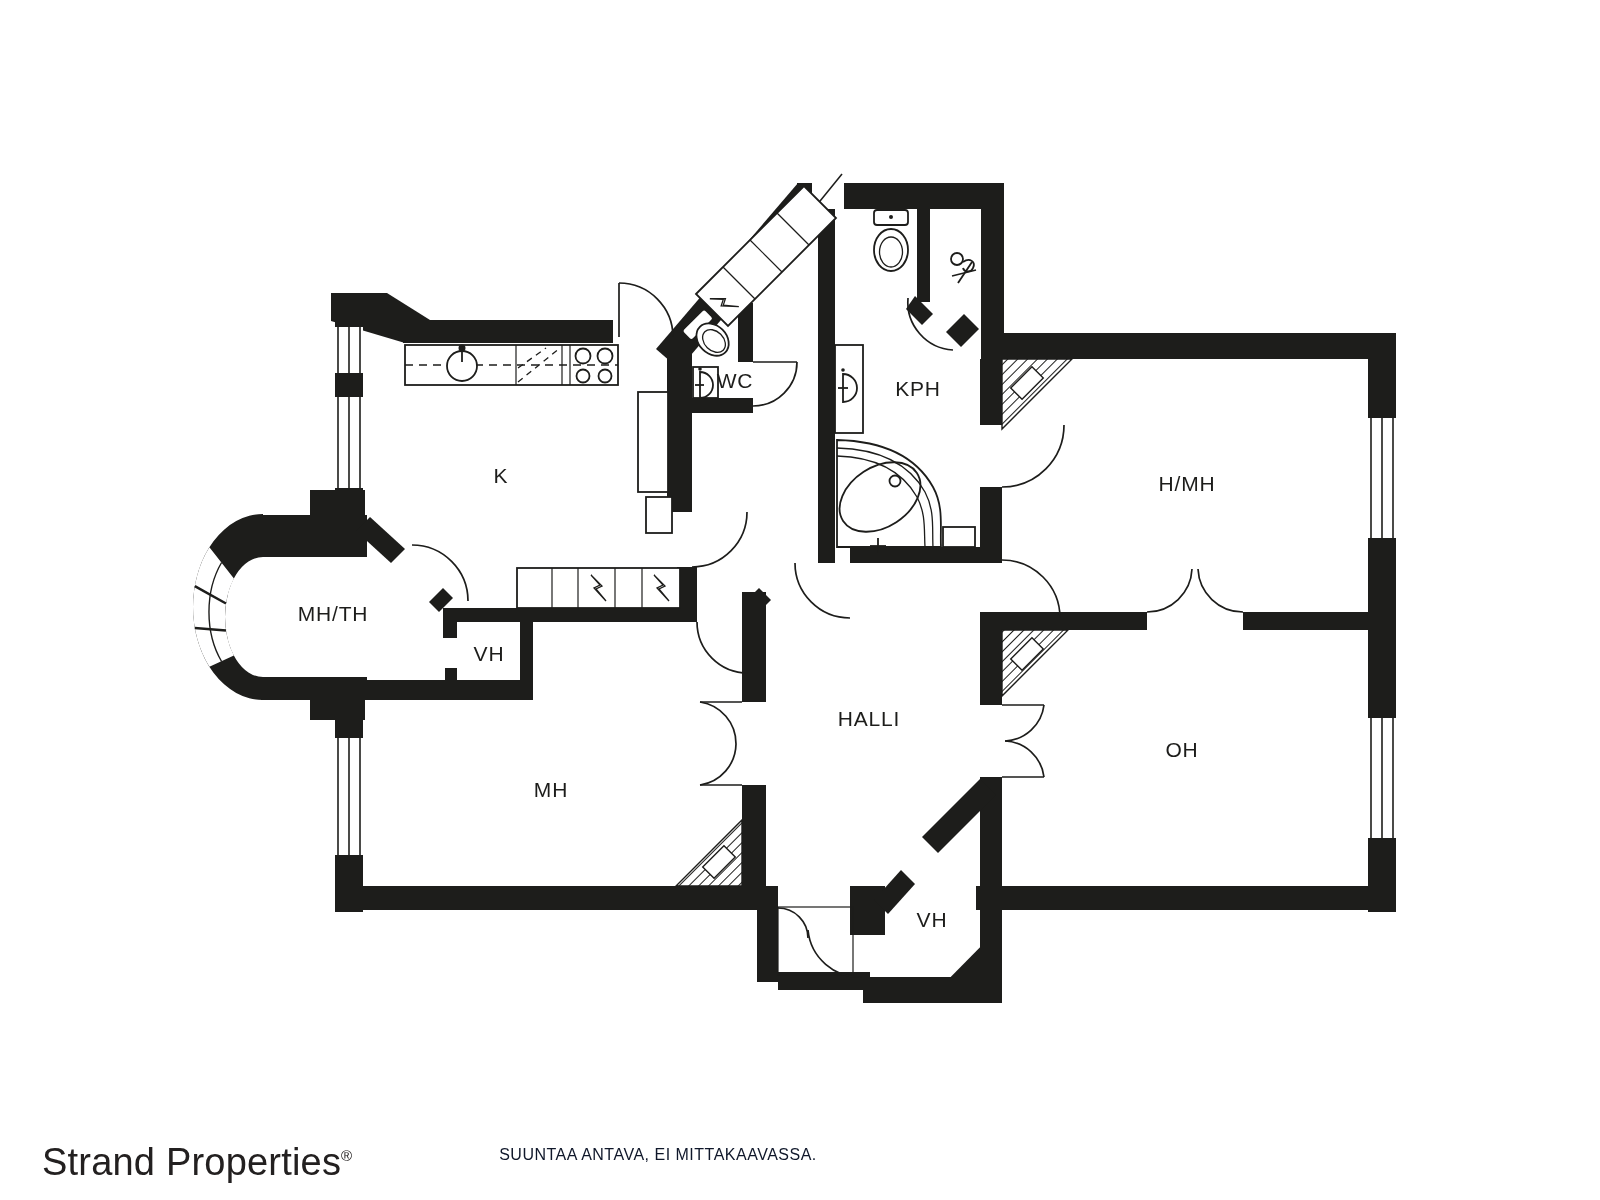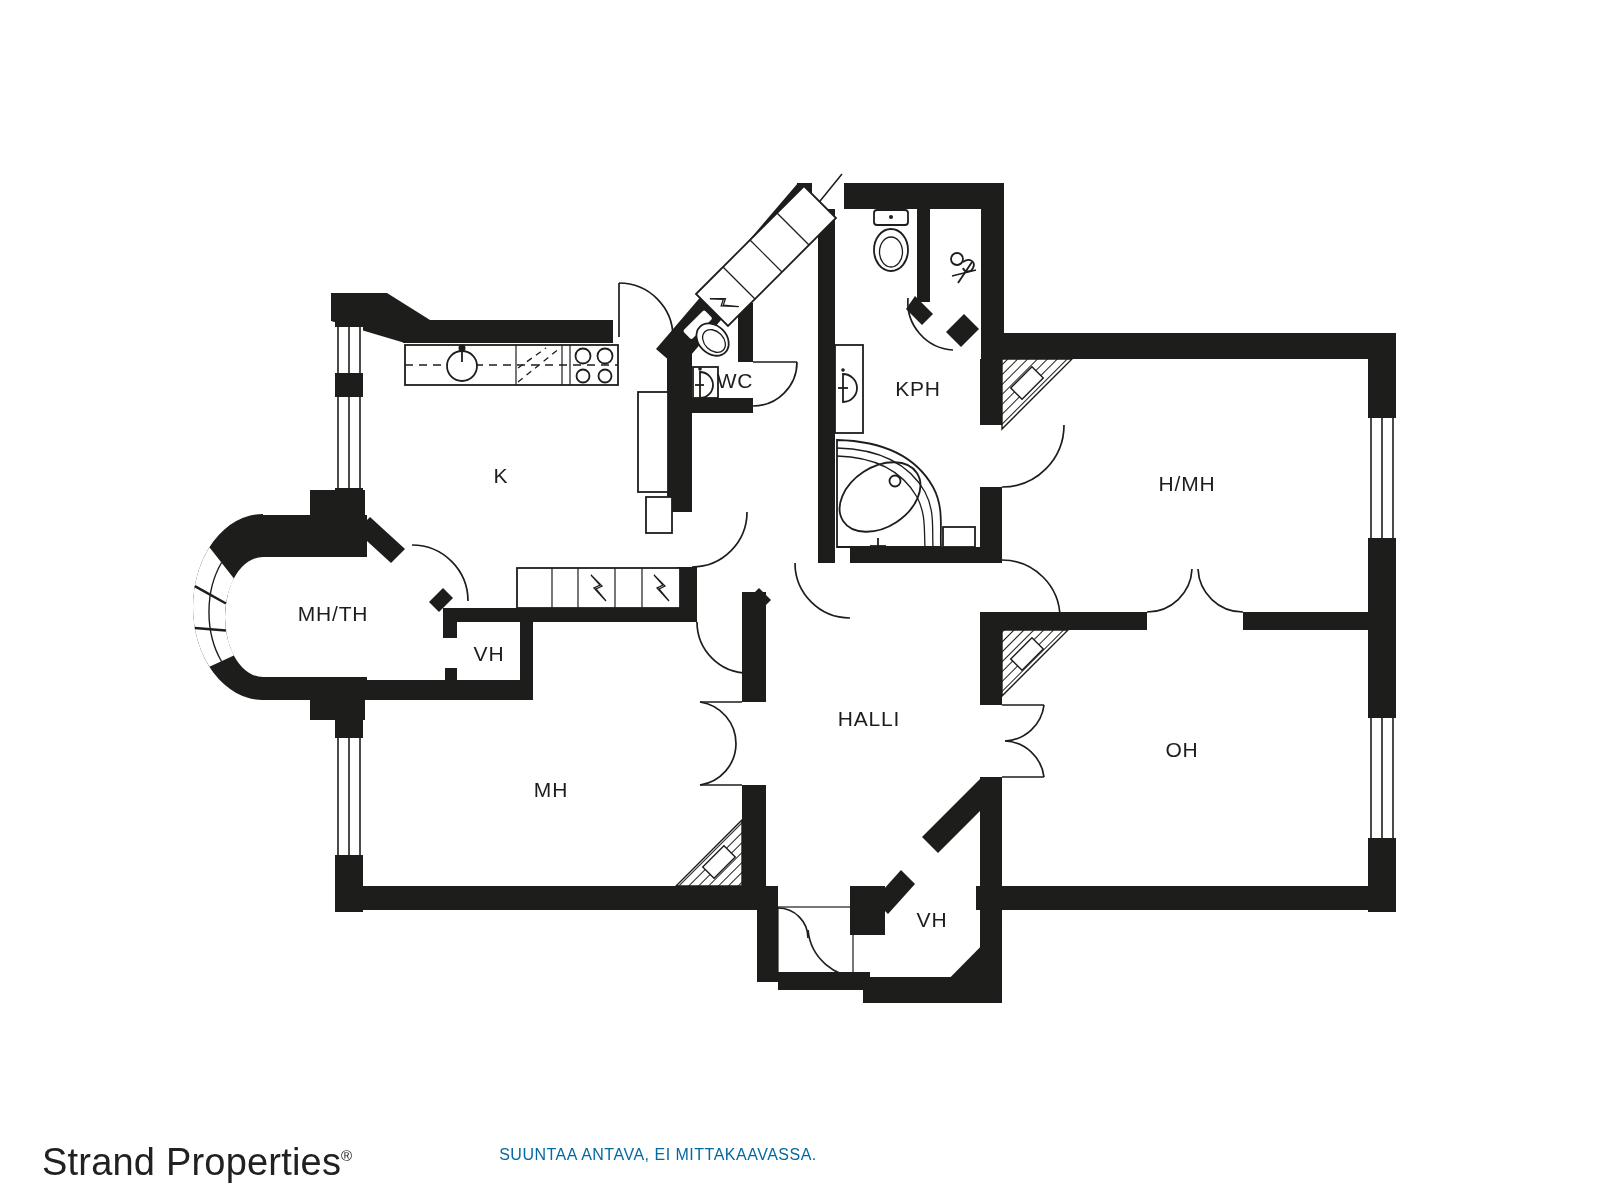--- a/index.html
+++ b/index.html
@@ -5,21 +5,21 @@
   html,body{margin:0;padding:0;background:#fff;}
   .page{position:relative;width:1600px;height:1200px;background:#fff;overflow:hidden;
         font-family:"Liberation Sans",sans-serif;}
   .plan-svg{position:absolute;left:0;top:0;width:1600px;height:1200px;}
   .room-label{font-family:"Liberation Sans",sans-serif;font-size:21px;fill:#1d1d1b;
               letter-spacing:0.8px;text-anchor:middle;}
   .logo{position:absolute;left:42px;top:1124px;font-family:Liberation Sans, sans-serif;
         font-size:38px;color:#232020;letter-spacing:0.2px;margin-top:17px;}
   .logo sup{font-size:15px;vertical-align:14px;}
   .disclaimer{position:absolute;left:0;top:1146px;width:1316px;text-align:center;
-              font-size:16px;color:#0369a1;letter-spacing:0.5px;}
+              font-size:16px;color:#0f172a;letter-spacing:0.5px;}
 </style>
 </head>
 <body>
 
 <div class="page">
 
 <svg class="plan-svg" viewBox="0 0 1600 1200">
   <defs>
     <pattern id="hatch" width="7" height="7" patternUnits="userSpaceOnUse" patternTransform="rotate(45)">
       <rect width="7" height="7" fill="#ffffff"></rect>

